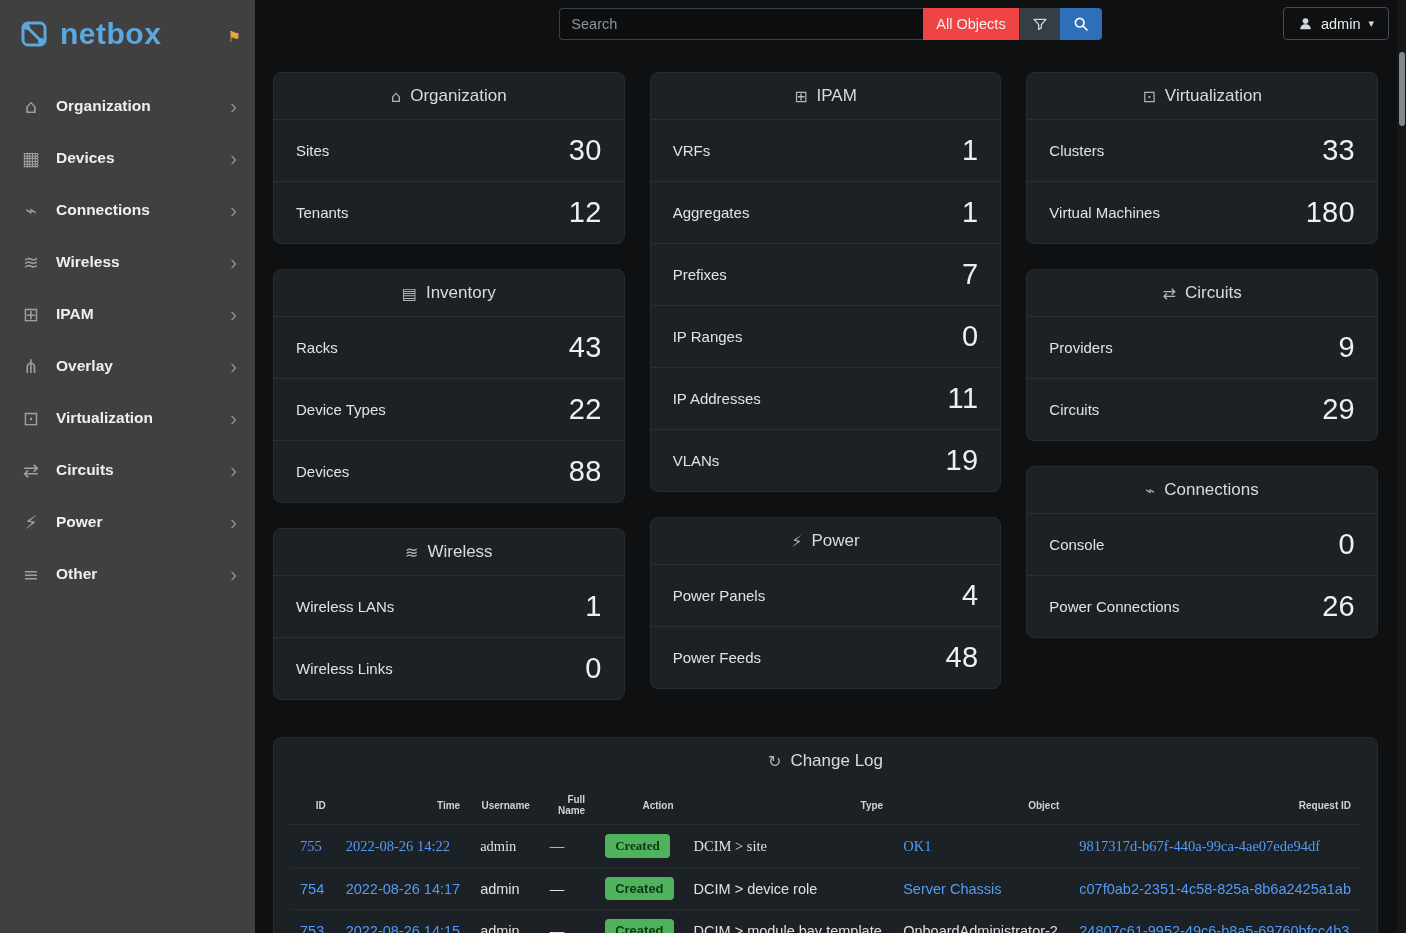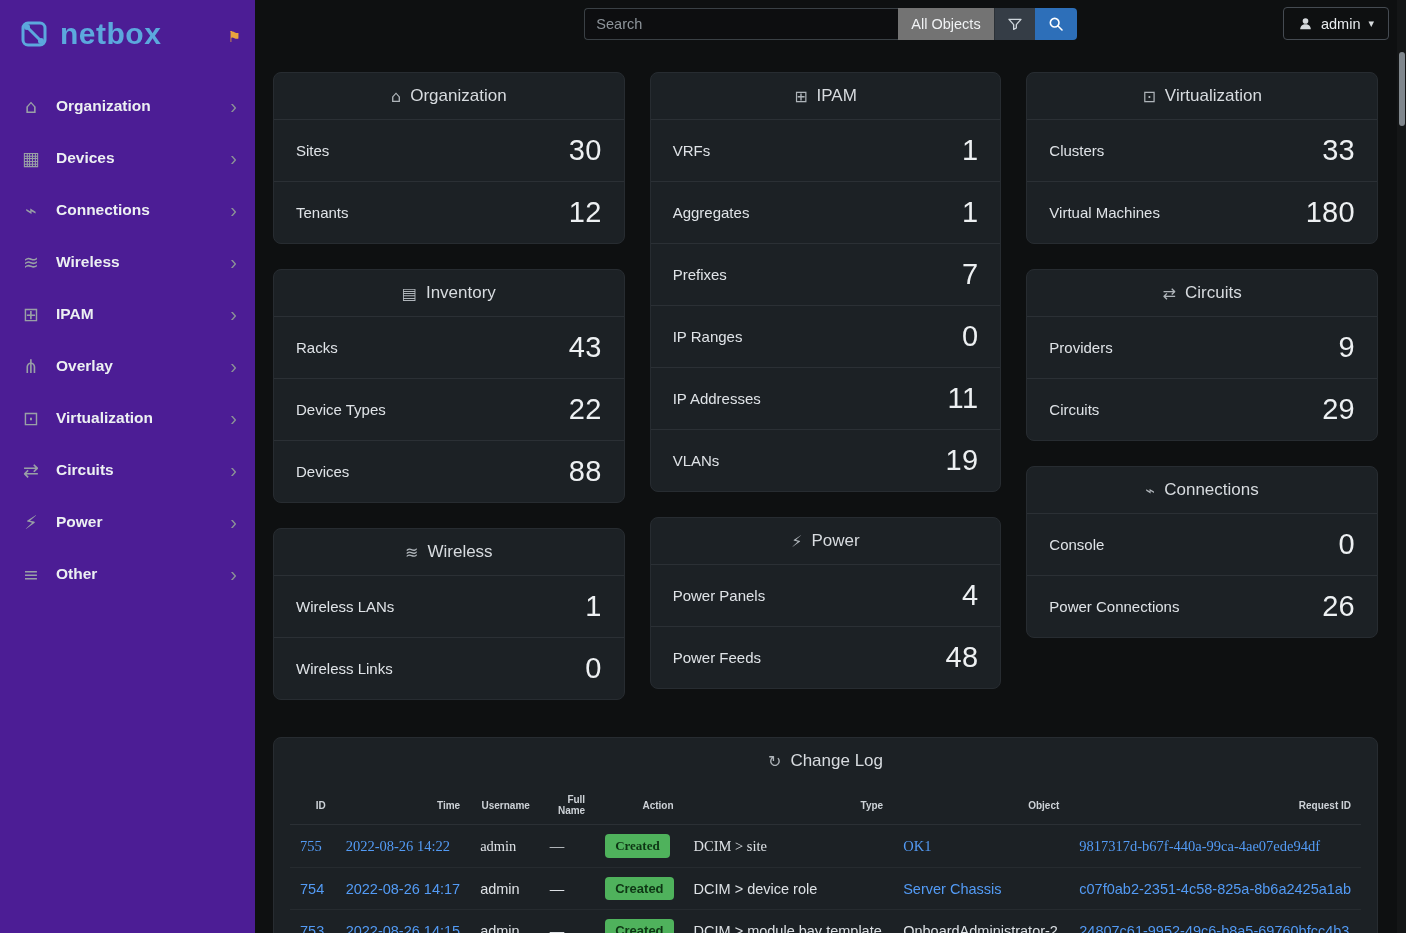--- a/index.html
+++ b/index.html
@@ -4,43 +4,43 @@
 <style>
   * { margin:0; padding:0; box-sizing:border-box; }
   html,body { width:1406px; height:933px; overflow:hidden; }
   body {
     background:#0e1011;
     font-family:"Liberation Sans","DejaVu Sans",sans-serif;
     color:#dee2e6;
     display:flex;
   }
   
-  .sidebar { width:255px; min-width:255px; height:100%; background:#4c1d95; }
+  .sidebar { width:255px; min-width:255px; height:100%; background:#404040; }
   .brand { display:flex; align-items:center; gap:10px; padding:16px 14px 12px 16px; position:relative; }
   .brand-link { display:flex; align-items:center; gap:8px; text-decoration:none; cursor:pointer; }
   .brand-text { font-size:30px; font-weight:700; color:#5ca8dd; letter-spacing:.5px; line-height:1; }
   .pin { position:absolute; right:14px; top:28px; color:#e8a33d; font-size:15px; cursor:pointer;
          font-family:"DejaVu Sans",sans-serif; }
   .menu { padding-top:16px; }
   .menu-item { display:flex; align-items:center; height:52px; padding:0 18px; cursor:pointer; }
   .mi-icon { width:26px; font-size:19px; color:#99a0a6; font-family:"DejaVu Sans",sans-serif; text-align:center; }
   .mi-label { margin-left:12px; flex:1; font-size:15.5px; font-weight:700; color:#ecf0f2; }
   .mi-chevron { color:#8b9196; font-size:20px; line-height:1; }
   
   .main { flex:1; height:100%; position:relative; overflow:hidden; }
   .topbar { height:47px; display:flex; align-items:center; justify-content:center; position:relative; }
   .search-group { display:flex; height:32px; }
   .search-input {
-    width:314px; background:#0d0e10; border:1px solid #3a4045; border-right:none;
+    width:364px; background:#0d0e10; border:1px solid #3a4045; border-right:none;
     border-radius:4px 0 0 4px; color:#dee2e6; padding:0 11px; font-size:14.5px; outline:none;
     font-family:"Liberation Sans","DejaVu Sans",sans-serif;
   }
   .search-input::placeholder { color:#8d949a; }
   .scope-btn {
-    background:#737373; color:#f0f2f4; border:none; padding:0 13px; font-size:14.5px;
+    background:#ef4444; color:#f0f2f4; border:none; padding:0 13px; font-size:14.5px;
     cursor:pointer; font-family:inherit;
   }
   .filter-btn {
     background:#353d46; border:none; border-left:1px solid #2b3137; width:41px; cursor:pointer;
     display:flex; align-items:center; justify-content:center;
   }
   .search-btn {
     background:#2d6fb9; border:none; width:42px; border-radius:0 4px 4px 0; cursor:pointer;
     display:flex; align-items:center; justify-content:center;
   }

